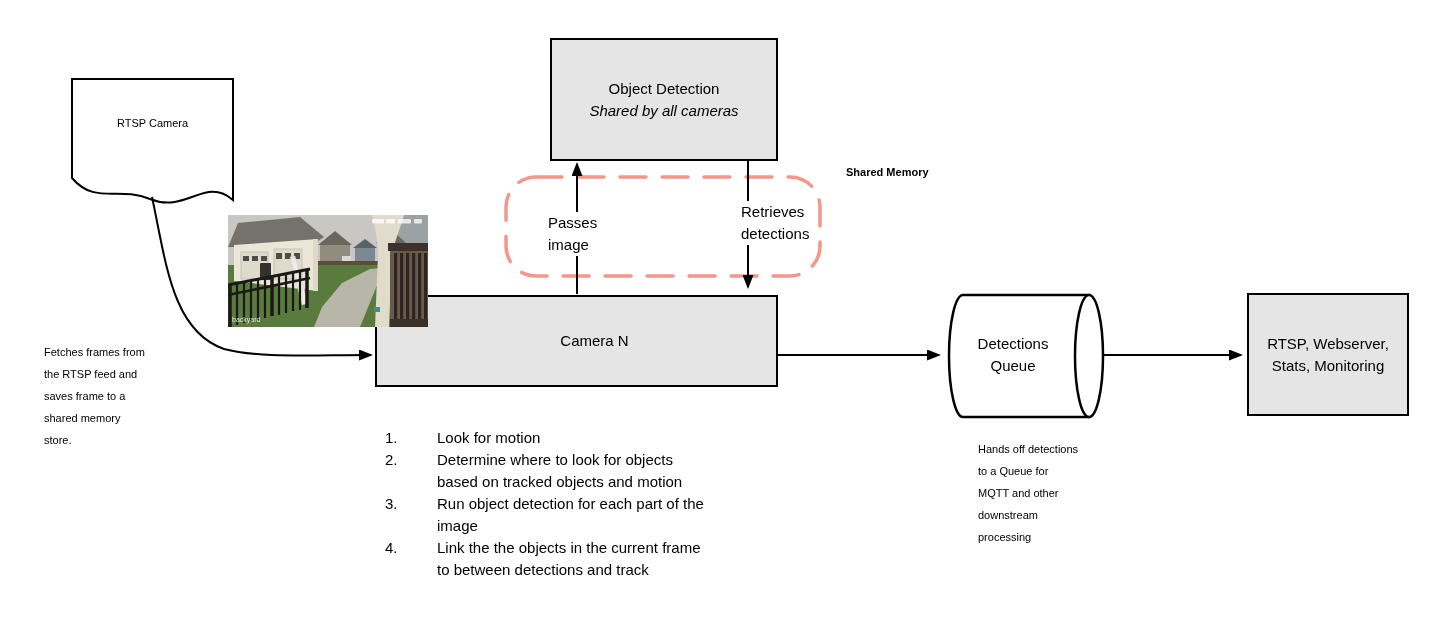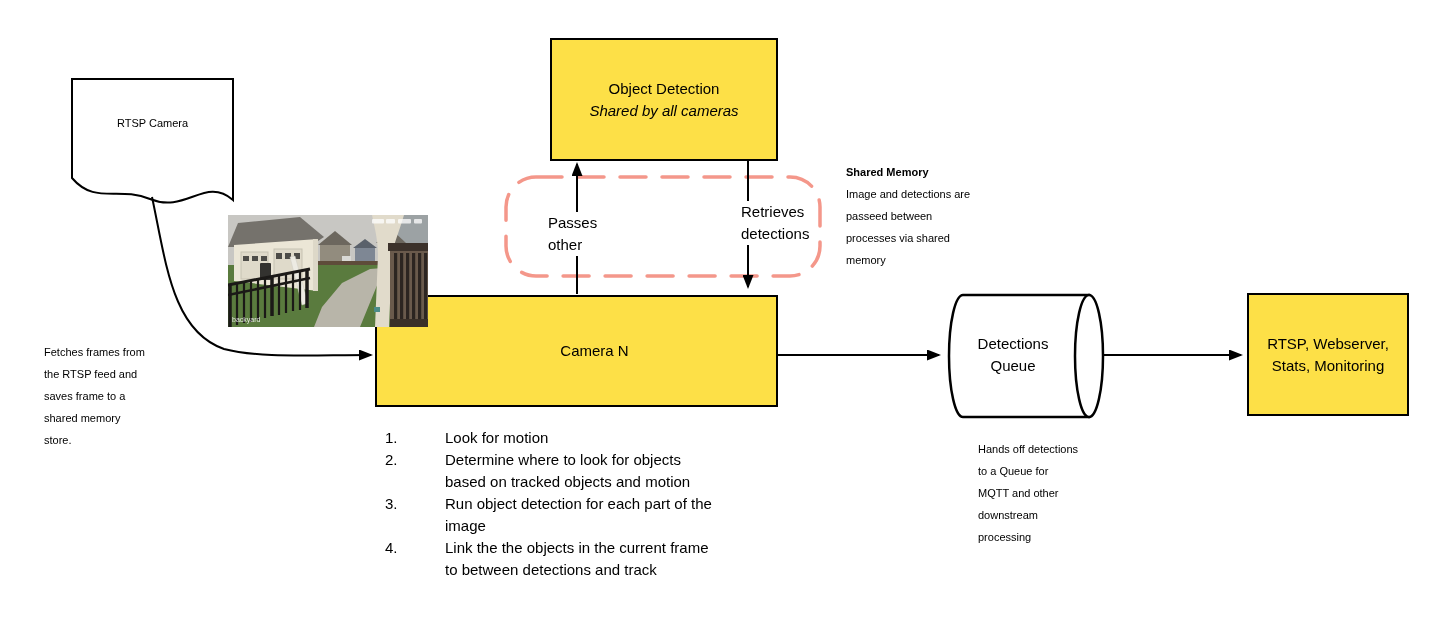--- a/index.html
+++ b/index.html
@@ -2,26 +2,26 @@
 <html><head>
 <meta charset="utf-8">
 <style>
   html,body { margin:0; padding:0; background:#ffffff; }
   #canvas {
     position:relative; width:1448px; height:625px; background:#ffffff;
     font-family:"Liberation Sans", sans-serif; color:#000; overflow:hidden;
   }
   #diagram-svg { position:absolute; left:0; top:0; z-index:0; }
   .box {
-    position:absolute; background:#fde047; border:2px solid #000;
+    position:absolute; background:#e5e5e5; border:2px solid #000;
     display:flex; flex-direction:column; align-items:center; justify-content:center;
     text-align:center; font-size:15px; line-height:22px; box-sizing:border-box; z-index:1;
   }
   #box-object-detection { left:550px; top:38px;  width:228px; height:123px; }
-  #box-camera-n         { left:375px; top:295px; width:403px; height:112px;padding-left:36px; }
+  #box-camera-n         { left:375px; top:295px; width:403px; height:92px;padding-left:36px; }
   #box-outputs          { left:1247px; top:293px; width:162px; height:123px; }
   .subtitle-italic { font-style:italic; }
   .note {
     position:absolute; font-size:11px; line-height:22px; white-space:pre-line; z-index:1;
   }
   #note-fetch        { left:44px;  top:341px; width:195px; }
   #note-shared-memory{ left:846px; top:139px; width:220px; }
   #note-queue        { left:942px; top:438px; width:190px;margin-left:36px; }
   .sm-title { font-weight:bold; }
   #label-rtsp {
@@ -36,21 +36,21 @@
     position:absolute; background:#ffffff; font-size:15px; line-height:22px;
     white-space:pre-line; padding:0 3px; z-index:1;
   }
   #label-passes    { left:545px; top:212px; }
   #label-retrieves { left:702px; top:201px;margin-left:36px; }
   #steps {
     position:absolute; left:385px; top:427px; width:410px;
     display:grid; grid-template-columns:52px 1fr; column-gap:0;
     font-size:15px; line-height:22px; z-index:1;
   }
-  #steps .step-text { white-space:pre-line;margin-left:8px; }
+  #steps .step-text { white-space:pre-line; }
   #photo {
     position:absolute; left:228px; top:215px; width:200px; height:112px; z-index:2;
   }
 </style>
 </head>
 <body>
 
 <div id="canvas">
 
   <svg id="diagram-svg" width="1448" height="625" viewBox="0 0 1448 625">
@@ -87,30 +87,26 @@
 saves frame to a
 shared memory
 store.</div>
 
   <div id="box-object-detection" class="box">
     <span>Object Detection</span>
     <span class="subtitle-italic">Shared by all cameras</span>
   </div>
 
   <div id="label-passes" class="edge-label">Passes
-other</div>
+image</div>
   <div id="label-retrieves" class="edge-label">Retrieves
 detections</div>
 
   <div id="note-shared-memory" class="note">
     <span class="sm-title">Shared Memory</span>
-    <div>Image and detections are
-passeed between
-processes via shared
-memory</div>
   </div>
 
   <div id="box-camera-n" class="box">
     <span>Camera N</span>
   </div>
 
   <div id="steps">
     <div class="step-num">1.</div>
     <div class="step-text">Look for motion</div>
     <div class="step-num">2.</div>

